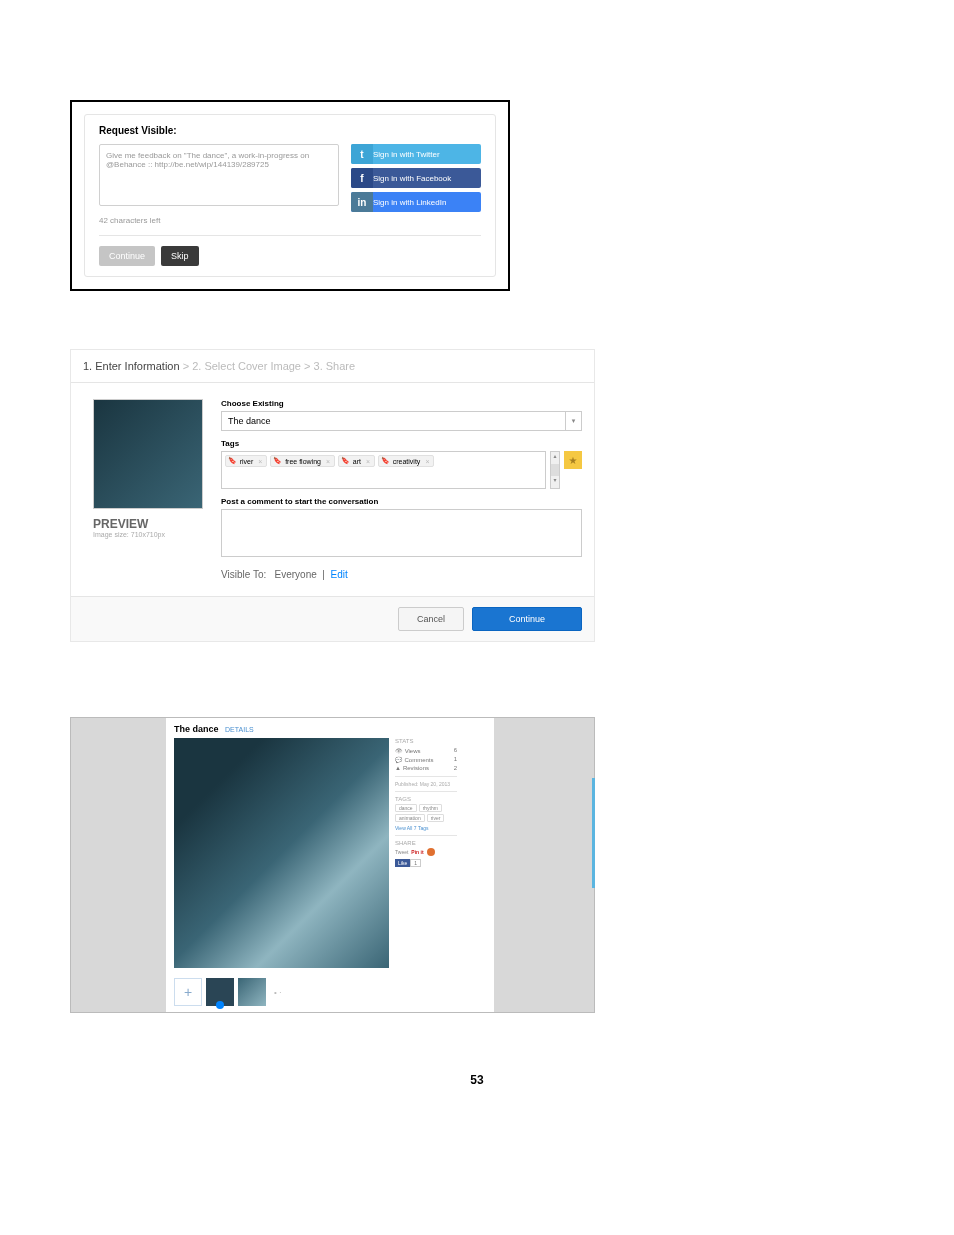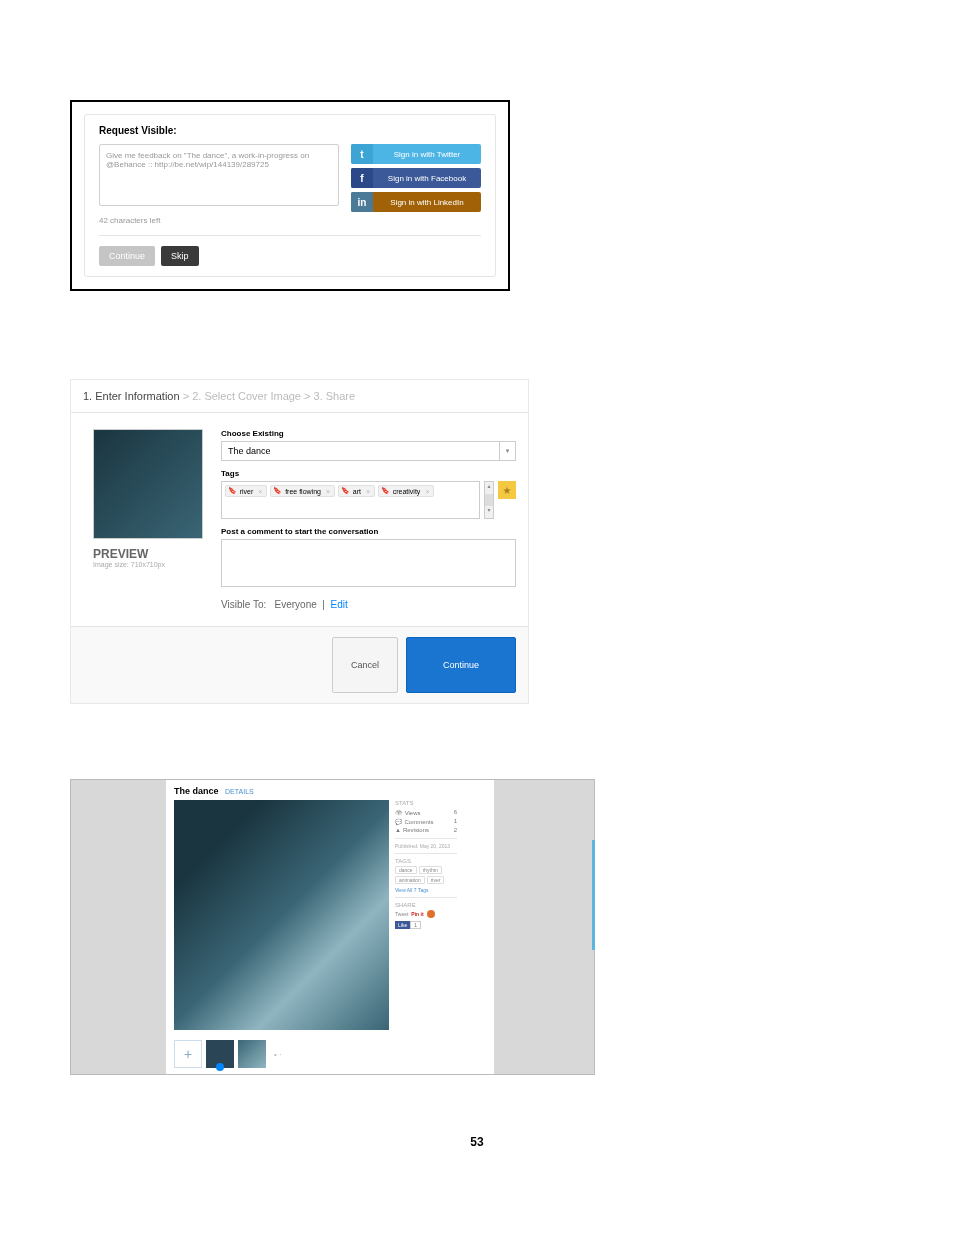--- a/index.html
+++ b/index.html
@@ -8,32 +8,32 @@
   
   .p1{width:440px;border:2px solid #000;background:#fff;padding:12px}
   .p1 .card{border:1px solid #e5e5e5;border-radius:3px;padding:10px 14px}
   .p1 h2{font-size:12px;font-weight:bold;border-bottom:1px solid #e5e5e5;padding-bottom:8px;margin-bottom:10px}
   .p1 .rf{font-size:10px;font-weight:bold;margin-bottom:8px}
   .p1 .row{display:flex;gap:12px}
   .p1 textarea{flex:1;height:62px;border:1px solid #d0d0d0;border-radius:2px;font-size:8px;color:#999;padding:6px;resize:none}
   .p1 .socials{width:130px;display:flex;flex-direction:column;gap:4px}
   .p1 .sbtn{display:flex;align-items:center;height:20px;border-radius:2px;overflow:hidden;cursor:pointer}
   .p1 .sbtn .ic{width:22px;height:100%;display:flex;align-items:center;justify-content:center;color:#fff;font-size:10px;font-weight:bold}
-  .p1 .sbtn .lbl{flex:1;color:#fff;font-size:8px;text-align:center}
+  .p1 .sbtn .lbl{flex:1;color:#fff;font-size:8px;text-align:left}
   .tw{background:#4db5e6}.tw .ic{background:#3da5d6}
   .fb{background:#3b5998}.fb .ic{background:#2b4988}
-  .li{background:#a16207}.li .ic{background:#4b7a98}
+  .li{background:#3b82f6}.li .ic{background:#4b7a98}
   .p1 .chars{font-size:8px;color:#999;margin-top:4px}
   .p1 .footer{border-top:1px solid #e5e5e5;margin-top:10px;padding-top:10px;display:flex;gap:6px}
   .p1 .btn{font-size:9px;padding:5px 10px;border-radius:2px;border:none;cursor:pointer}
   .p1 .btn.cont{background:#c5c5c5;color:#fff}
   .p1 .btn.skip{background:#3a3a3a;color:#fff}
 
   
-  .p2{width:459px;margin-top:88px;background:#f5f5f5;border:1px solid #e8e8e8}
+  .p2{width:525px;margin-top:58px;background:#f5f5f5;border:1px solid #e8e8e8}
   .p2 .crumbs{font-size:11px;padding:10px 12px;border-bottom:1px solid #e5e5e5;background:#fff;color:#bbb}
   .p2 .crumbs .on{color:#444}
   .p2 .body{display:flex;padding:16px 12px;background:#fff}
   .p2 .left{width:130px;text-align:left}
   .p2 .prev{width:110px;height:110px;border:1px solid #ccc;padding:3px;margin:0 auto 8px;background:linear-gradient(135deg,#1a3540,#3a6575)}
   .p2 .pcap{font-size:12px;font-weight:bold;color:#666;margin-left:10px}
   .p2 .psize{font-size:7px;color:#aaa;margin-left:10px}
   .p2 .right{flex:1;padding-left:8px}
   .p2 .radios{font-size:10px;margin-bottom:10px}
   .p2 .radios label{margin-right:14px;font-weight:bold}
@@ -47,21 +47,21 @@
   .p2 .tag{background:#f2f2f2;border:1px solid #e0e0e0;border-radius:2px;font-size:7px;padding:1px 2px;display:flex;align-items:center;gap:3px}
   .p2 .tag .ti{color:#888;font-size:7px}
   .p2 .tag .tx{color:#bbb;cursor:pointer;padding:0 2px}
   .p2 .scroll{width:10px;border:1px solid #ccc;display:flex;flex-direction:column}
   .p2 .scroll div{flex:1;font-size:6px;text-align:center;color:#888;background:#f0f0f0}
   .p2 .star{width:18px;height:18px;background:#f5c842;display:flex;align-items:center;justify-content:center;color:#a88020;font-size:10px;cursor:pointer}
   .p2 .comment{width:100%;height:48px;border:1px solid #ccc;margin-bottom:8px;resize:none}
   .p2 .vis{font-size:10px;color:#666}
   .p2 .vis .edit{color:#0084ff;cursor:pointer}
   .p2 .foot{border-top:1px solid #e5e5e5;padding:10px 12px;display:flex;justify-content:flex-end;gap:8px;background:#f9f9f9}
-  .p2 .fbtn{font-size:9px;padding:22px 18px;border-radius:2px;cursor:pointer}
+  .p2 .fbtn{font-size:9px;padding:6px 18px;border-radius:2px;cursor:pointer}
   .p2 .fbtn.cancel{background:#f5f5f5;border:1px solid #ccc;color:#555}
   .p2 .fbtn.continue{background:#1a75d1;border:1px solid #0a65c1;color:#fff;padding:6px 36px}
 
   
   .p3{width:525px;margin-top:75px;border:1px solid #bbb;background:#d8d8d8;display:flex;height:296px;position:relative}
   .p3 .lg{width:95px}
   .p3 .main{flex:1;background:#fff;padding:6px 8px;display:flex;flex-direction:column}
   .p3 .title{font-size:9px;font-weight:bold;margin-bottom:4px}
   .p3 .title .st{font-size:7px;color:#4a90d0;font-weight:normal;margin-left:4px}
   .p3 .mrow{display:flex;gap:6px;flex:1}

